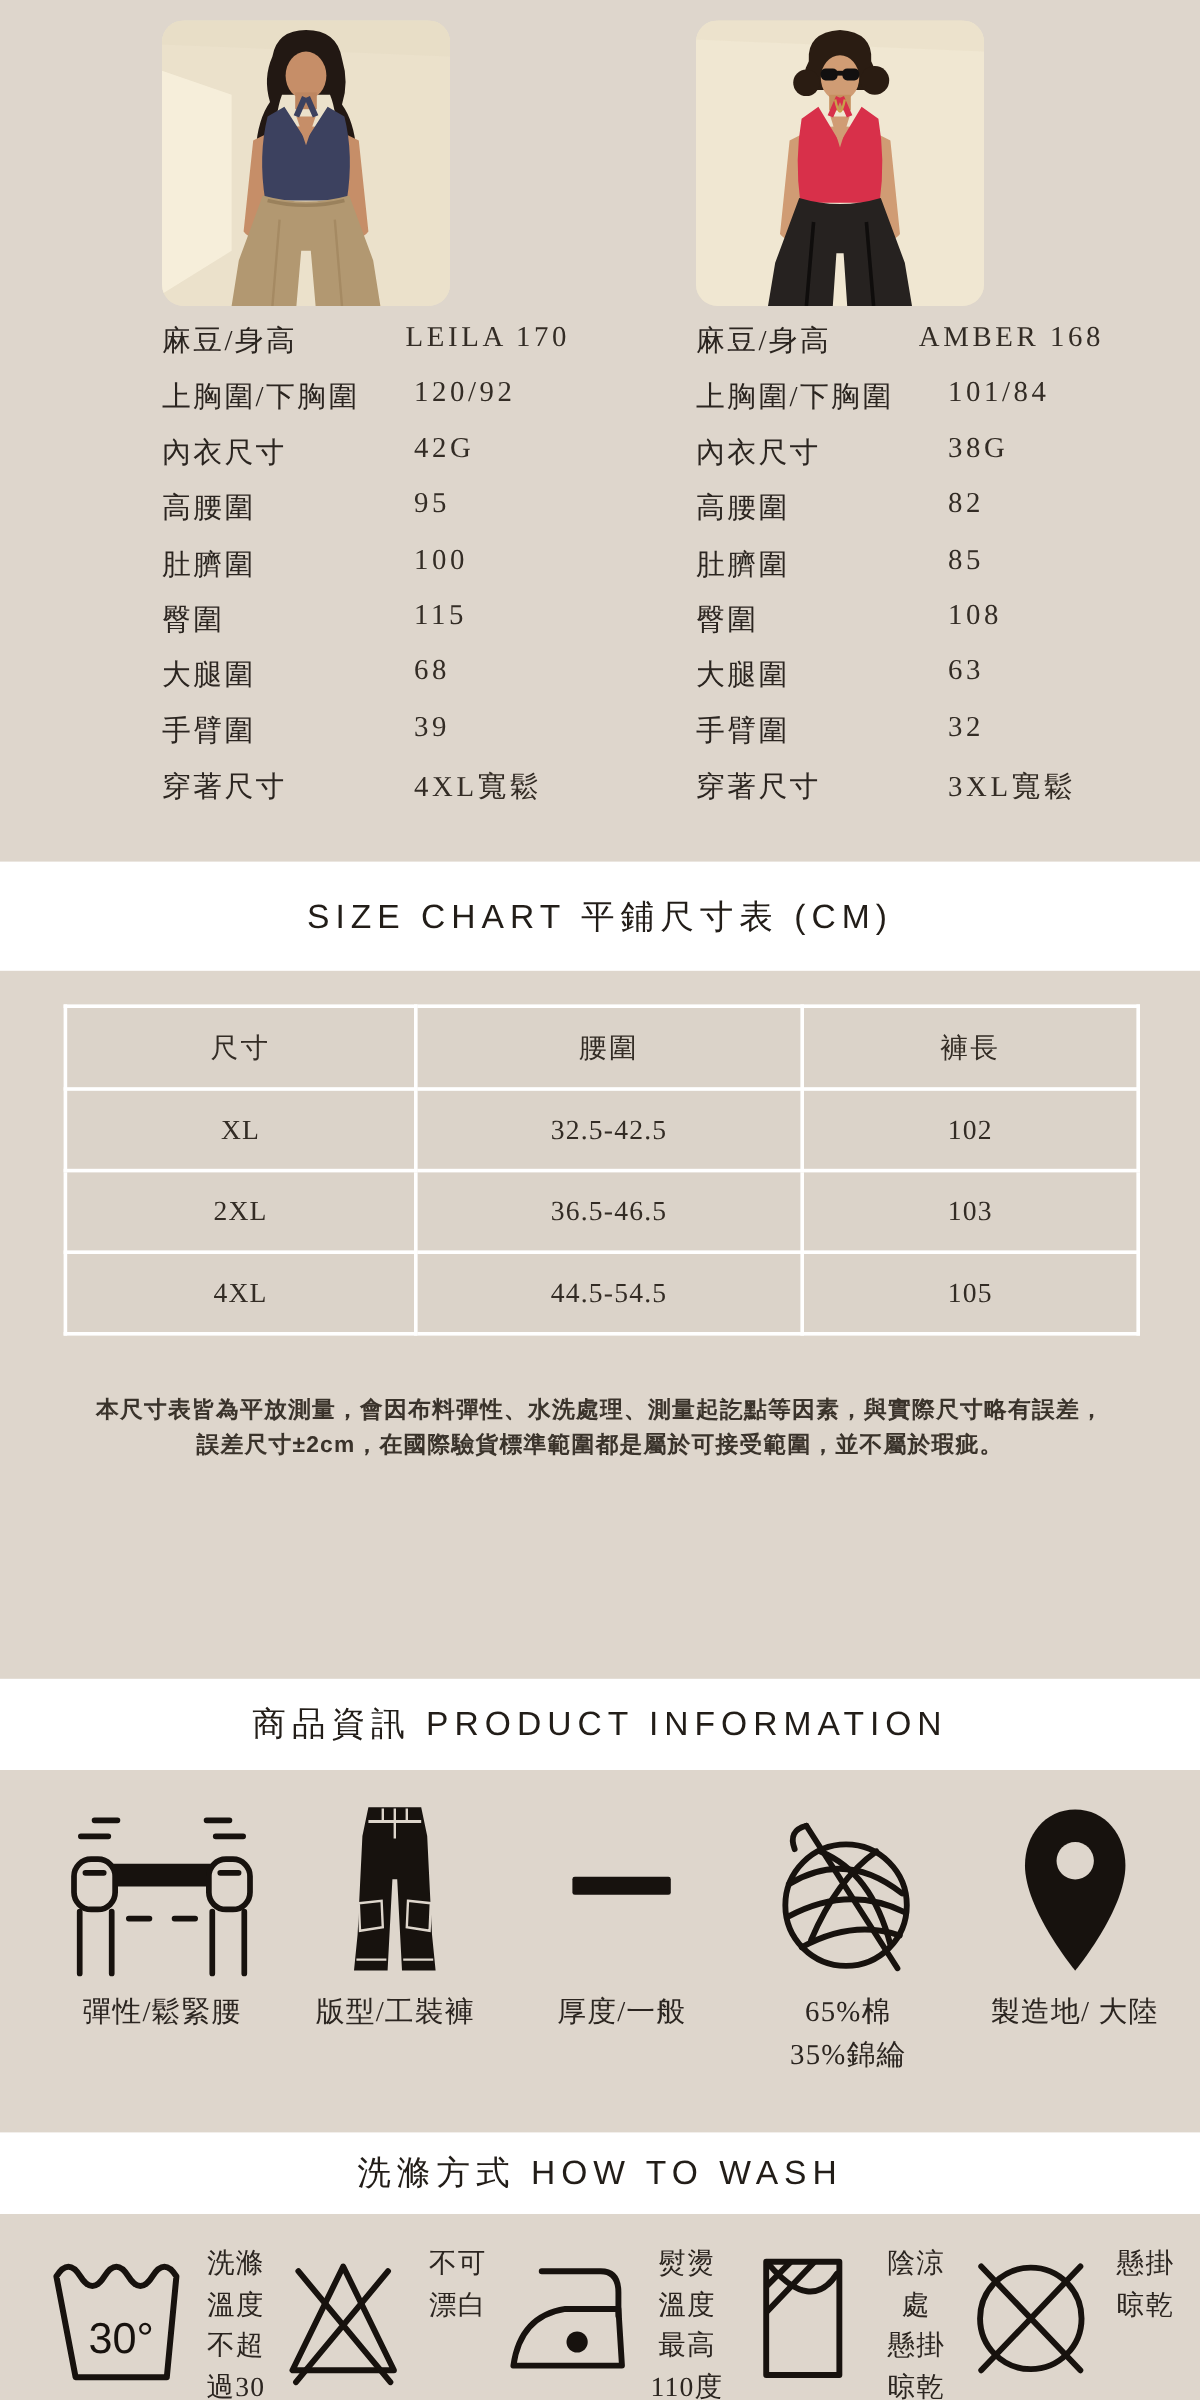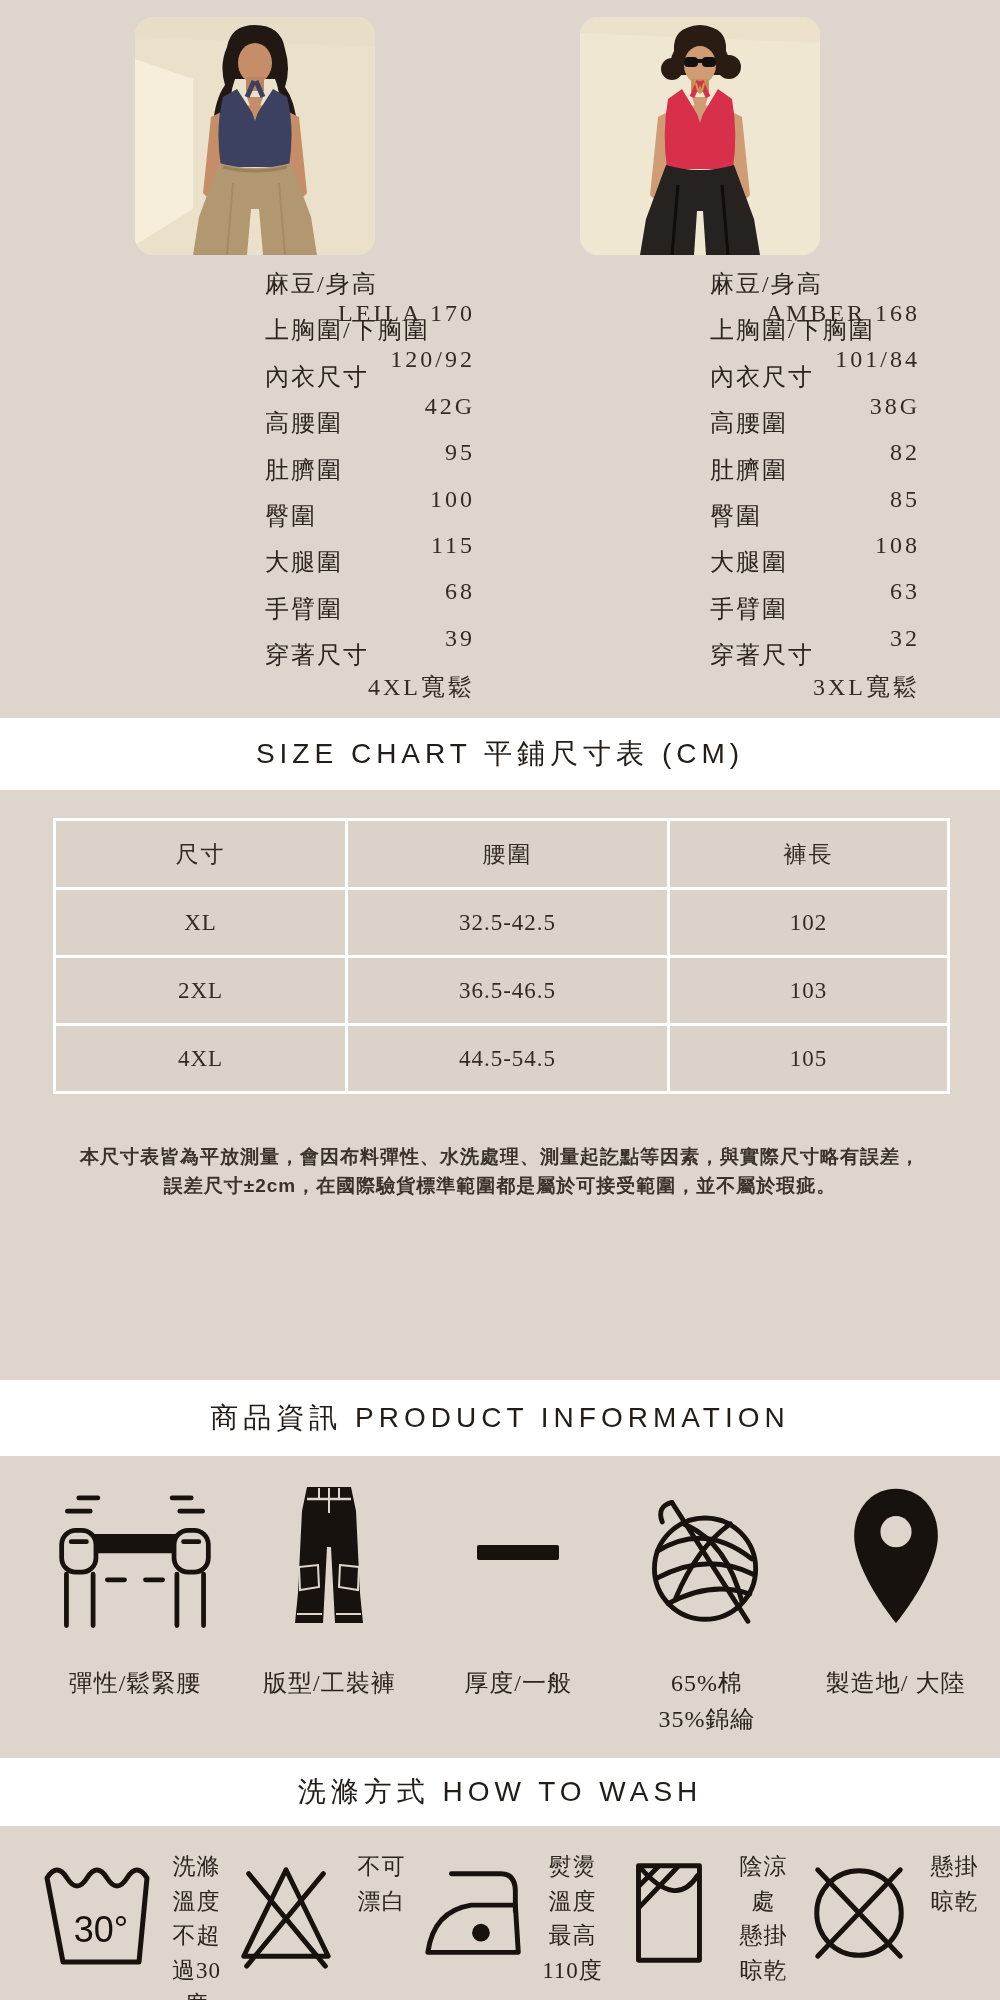--- a/index.html
+++ b/index.html
@@ -12,27 +12,27 @@
   }
   .page{position:relative;width:1000px;height:2000px;background:#ded6cc;}
 
   
   .hero{height:718px;}
   .models{display:flex;padding:17px 0 0 135px;gap:105px;}
   .model-col{width:340px;}
   .photo{width:240px;height:238px;border-radius:18px;overflow:hidden;position:relative;background:#ebe1cb;}
   .photo svg{display:block;}
   .meas{margin-top:13px;}
-  .meas-row{display:flex;align-items:flex-end;height:46.4px;flex-direction:column;}
+  .meas-row{display:flex;align-items:flex-start;height:46.4px;}
   .meas-label{width:210px;font-size:24px;letter-spacing:2px;color:#2b2520;}
   .meas-value{font-size:24px;letter-spacing:3px;color:#332c25;white-space:nowrap;}
 
   
   .band{background:#ffffff;display:flex;align-items:center;justify-content:center;}
-  .band-1{height:72px;align-items:center;}
+  .band-1{height:91px;align-items:center;}
   .band-2{height:76px;}
   .band-3{height:68px;}
   .band-title{
     font-family:"Liberation Sans","DejaVu Sans",sans-serif;
     font-size:28px;letter-spacing:5px;color:#221d18;font-weight:400;white-space:nowrap;
   }
 
   
   .table-section{height:590px;}
   .table-wrap{padding:28px 53px 0 53px;}
@@ -44,21 +44,21 @@
   table.size th{height:64px;font-size:23px;letter-spacing:2px;}
   table.size td{height:63px;font-size:23px;letter-spacing:1px;}
   .note{
     margin-top:48px;text-align:center;
     font-family:"Liberation Sans","DejaVu Sans",sans-serif;
     font-size:19px;letter-spacing:1px;line-height:1.55;font-weight:600;color:#3a332b;
   }
 
   
   .info-section{height:302px;padding:26px 10px 0 35px;display:flex;box-sizing:border-box;}
-  .info-col{flex:1;display:flex;flex-direction:column;align-items:center;gap:25px;}
+  .info-col{flex:1;display:flex;flex-direction:column;align-items:center;}
   .icon-box{height:148px;display:flex;align-items:center;justify-content:center;}
   .item-label{
     margin-top:10px;text-align:center;font-size:24px;letter-spacing:1px;line-height:1.5;color:#2b2520;
   }
 
   
   .wash-section{height:252px;padding:24px 10px 0 35px;display:flex;box-sizing:border-box;}
   .wash-col{flex:1;display:flex;flex-direction:row;align-items:flex-start;}
   .wash-icon-box{height:126px;display:flex;align-items:center;justify-content:center;}
   .wash-label{text-align:center;font-size:23px;letter-spacing:1px;line-height:1.5;color:#2b2520;}

